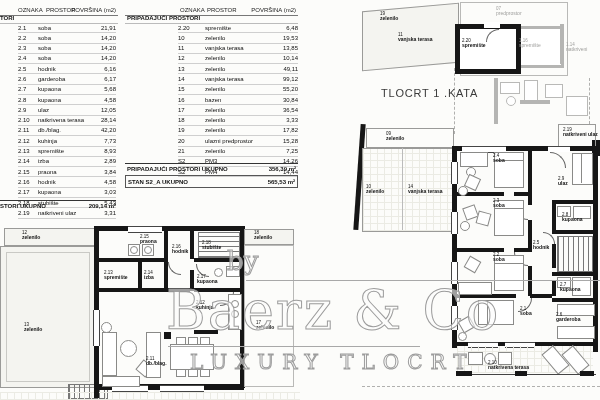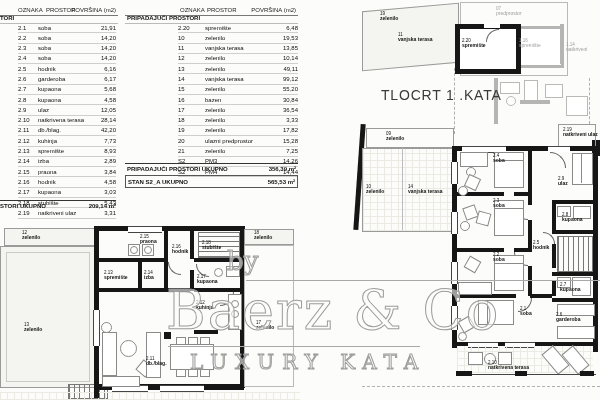--- a/index.html
+++ b/index.html
@@ -34,21 +34,21 @@
   .winh{position:absolute;background:#fff;border-top:1px solid #444;border-bottom:1px solid #444;}
   .winv{position:absolute;background:#fff;border-left:1px solid #444;border-right:1px solid #444;}
   .arc{position:absolute;border-left:1px solid #666;border-bottom:1px solid #666;border-bottom-left-radius:100%;}
   .dashv{position:absolute;border-left:1px dashed #b0b0ae;}
   .dashh{position:absolute;border-top:1px dashed #b0b0ae;}
   .ln{position:absolute;background:#bbb;}
   
   .lbl{position:absolute;font-size:4.5px;line-height:5px;text-align:left;white-space:nowrap;z-index:6;color:#111;}
   .lbl .nm{display:block;font-weight:bold;font-size:5px;}
   .lbl.g{color:#9f9f9d;} .lbl.g .nm{font-weight:normal;}
-  .ptitle{position:absolute;font-size:14px;letter-spacing:0.8px;color:#3a3a3a;z-index:6;}
+  .ptitle{position:absolute;font-size:11px;letter-spacing:0.8px;color:#3a3a3a;z-index:6;}
   
   .wm{position:absolute;font-family:"DejaVu Serif",serif;color:rgba(252,252,252,0.6);
       -webkit-text-stroke:1px #9c9c9c;z-index:9;pointer-events:none;}
   .wline{position:absolute;border-top:1px solid #a8a8a8;z-index:9;}
 </style>
 </head>
 <body>
 
 <div id="page">
 
@@ -499,16 +499,16 @@
     <div class="lbl" style="left:254px;top:230px;"><span>18</span><span class="nm">zelenilo</span></div>
     <div class="og" style="left:244px;top:245px;width:48px;height:140px;"></div>
     <div class="lbl" style="left:256px;top:320px;"><span>17</span><span class="nm">zelenilo</span></div>
   </div>
 
   <div>
     <div class="wm" style="left:227px;top:246px;font-size:26px;">by</div>
     <div class="wline" style="left:246px;top:280px;width:354px;"></div>
     <div class="wm" style="left:166px;top:284px;font-size:54px;line-height:54px;letter-spacing:2px;">Baerz &amp; Co</div>
     <div class="wline" style="left:168px;top:346px;width:252px;"></div>
-    <div class="wm" style="left:190px;top:350px;font-size:20px;letter-spacing:8px;">LUXURY KATA</div>
+    <div class="wm" style="left:190px;top:350px;font-size:20px;letter-spacing:8px;">LUXURY TLOCRT</div>
   </div>
 
 </div>
 
 </body></html>

